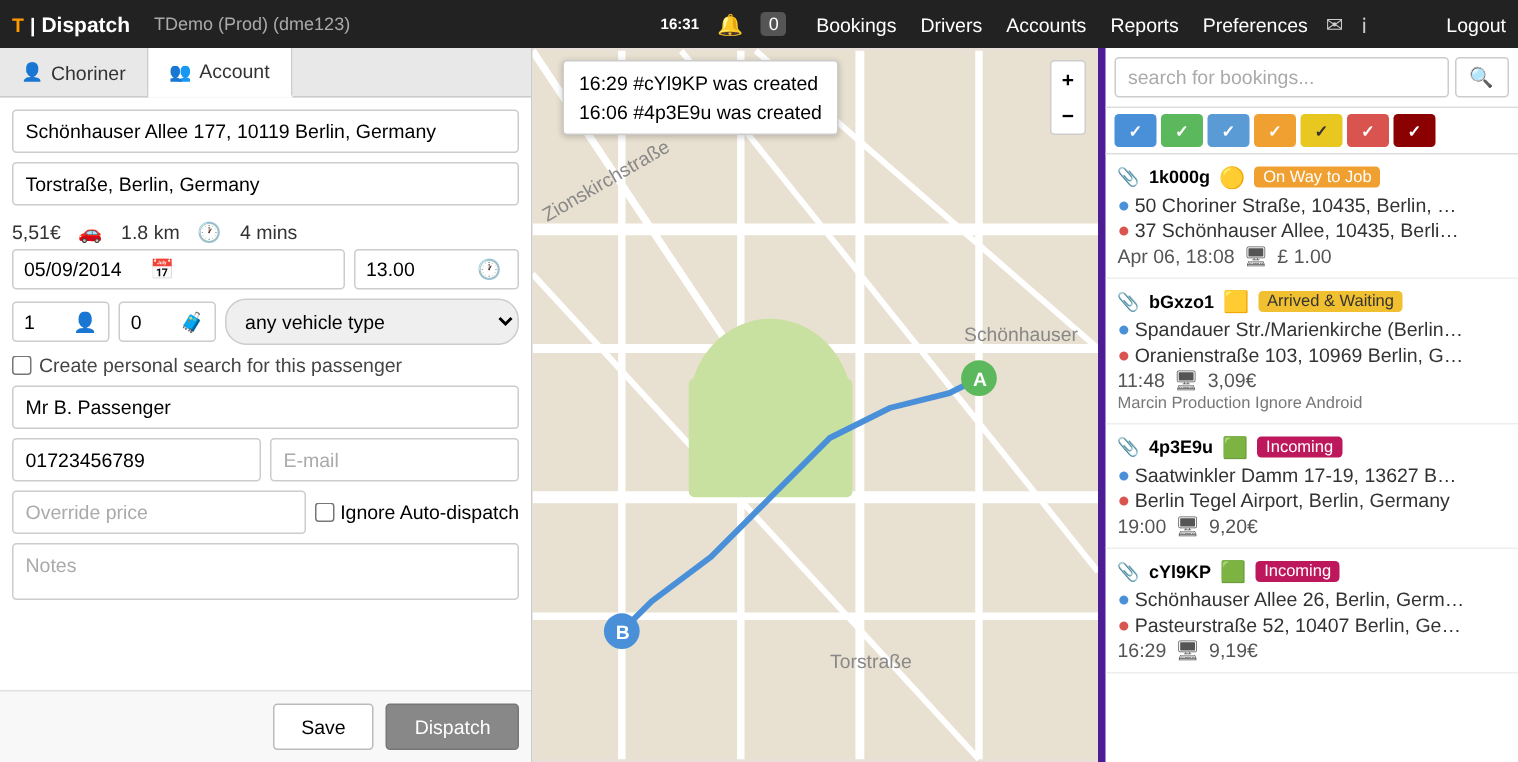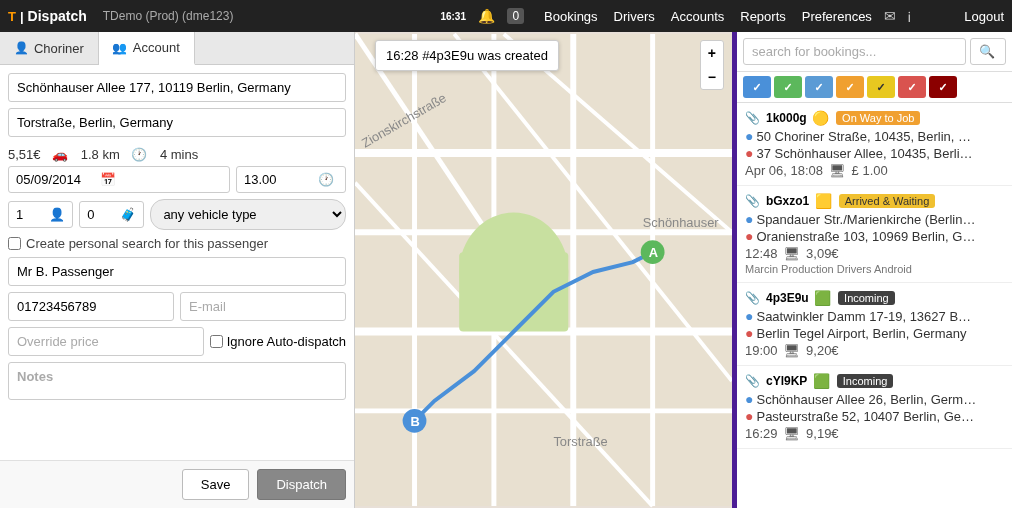--- a/index.html
+++ b/index.html
@@ -44,21 +44,21 @@
     .date-wrap input { border: none; outline: none; font-size: 13px; width: 80px; }
     .time-wrap { display: flex; align-items: center; border: 1px solid #ccc; border-radius: 3px; padding: 5px 7px; width: 110px; gap: 4px; }
     .time-wrap input { border: none; outline: none; font-size: 13px; width: 70px; }
     .pax-row { display: flex; gap: 6px; margin-bottom: 6px; align-items: center; }
     .pax-field { display: flex; align-items: center; border: 1px solid #ccc; border-radius: 3px; padding: 5px 7px; gap: 5px; }
     .pax-field input { border: none; outline: none; font-size: 13px; width: 28px; }
     .vehicle-select { flex: 1; padding: 6px 8px; border: 1px solid #ccc; border-radius: 14px; font-size: 13px; }
     .checkbox-row { display: flex; align-items: center; gap: 5px; margin-bottom: 6px; font-size: 12px; color: #444; }
     .two-col { display: flex; gap: 6px; margin-bottom: 6px; }
     .two-col .form-input { flex: 1; }
-    .notes-area { width: 100%; padding: 6px 8px; border: 1px solid #ccc; border-radius: 3px; font-size: 13px; resize: none; height: 38px; font-weight: bold; }
+    .notes-area { width: 100%; padding: 6px 8px; border: 1px solid #ccc; border-radius: 3px; font-size: 13px; resize: none; height: 38px; }
     .notes-area::placeholder { color: #aaa; }
 
     
     #action-row { display: flex; justify-content: flex-end; gap: 8px; padding: 8px; border-top: 1px solid #e0e0e0; background: #f8f8f8; }
     .btn-save { padding: 7px 18px; background: #fff; border: 1px solid #bbb; border-radius: 3px; cursor: pointer; font-size: 13px; }
     .btn-dispatch { padding: 7px 18px; background: #888; color: #fff; border: 1px solid #777; border-radius: 3px; cursor: pointer; font-size: 13px; }
 
     
     #map-area { flex: 1; position: relative; background: #e8e0d8; overflow: hidden; }
     .map-popup { position: absolute; top: 8px; left: 20px; background: #fff; border: 1px solid #ccc; border-radius: 3px; padding: 5px 10px; font-size: 12px; box-shadow: 0 1px 4px rgba(0,0,0,0.2); }
@@ -82,21 +82,21 @@
     .filter-cb.red { background: #d9534f; }
     .filter-cb.darkred { background: #8b0000; }
     .filter-cb span { color: #fff; font-size: 11px; font-weight: bold; }
     #booking-list { flex: 1; overflow-y: auto; }
     .booking-item { padding: 7px 8px; border-bottom: 1px solid #eee; cursor: pointer; }
     .booking-header { display: flex; align-items: center; gap: 6px; margin-bottom: 3px; }
     .booking-id { font-weight: bold; font-size: 12px; }
     .status-badge { font-size: 11px; padding: 1px 6px; border-radius: 3px; color: #fff; }
     .status-otw { background: #f0a030; }
     .status-arrived { background: #f0c030; color: #333; }
-    .status-incoming { background: #404040; }
+    .status-incoming { background: #be185d; }
     .booking-addr { font-size: 12px; color: #333; margin-bottom: 2px; display: flex; align-items: flex-start; gap: 3px; }
     .booking-addr .dot { color: #4a90d9; font-size: 14px; line-height: 1; }
     .booking-addr .dot-dest { color: #d9534f; }
     .booking-meta { font-size: 12px; color: #555; display: flex; align-items: center; gap: 6px; }
     .booking-driver { font-size: 11px; color: #777; margin-top: 2px; }
     .icon-clip { font-size: 12px; color: #555; }
     .addr-line { overflow: hidden; text-overflow: ellipsis; white-space: nowrap; max-width: 220px; }
 
     
     ::placeholder { color: #aaa; }
@@ -240,21 +240,22 @@
       <circle cx="300" cy="220" r="12" fill="#5cb85c"></circle>
       <text x="296" y="225" fill="#fff" font-size="12" font-weight="bold">A</text>
 
       <text x="10" y="115" fill="#888" font-size="9" transform="rotate(-30,10,115)">Zionskirchstraße</text>
       <text x="200" y="415" fill="#888" font-size="9">Torstraße</text>
       <text x="290" y="195" fill="#888" font-size="8">Schönhauser</text>
     </svg>
 
     
     <div class="map-popup" style="top:8px;left:20px;">
-      <div>16:28 #4p3E9u was created</div>
+      <div>16:29 #cYl9KP was created</div>
+      <div>16:06 #4p3E9u was created</div>
     </div>
 
     
     <div class="map-zoom">
       <button>+</button>
       <button>−</button>
     </div>
   </div>
 
   <div id="right-panel">
@@ -318,25 +319,25 @@
         </div>
         <div class="booking-addr">
           <span class="dot">●</span>
           <span class="addr-line">Spandauer Str./Marienkirche (Berlin), 10...</span>
         </div>
         <div class="booking-addr">
           <span class="dot dot-dest">●</span>
           <span class="addr-line">Oranienstraße 103, 10969 Berlin, Germ...</span>
         </div>
         <div class="booking-meta">
-          <span>12:48</span>
+          <span>11:48</span>
           <span>🖥</span>
           <span>3,09€</span>
         </div>
-        <div class="booking-driver">Marcin Production Drivers Android</div>
+        <div class="booking-driver">Marcin Production Ignore Android</div>
       </div>
 
       <div class="booking-item">
         <div class="booking-header">
           <span class="icon-clip">📎</span>
           <span class="booking-id">4p3E9u</span>
           <span style="color:#4cae4c;font-size:14px;">🟩</span>
           <span class="status-badge status-incoming">Incoming</span>
         </div>
         <div class="booking-addr">

